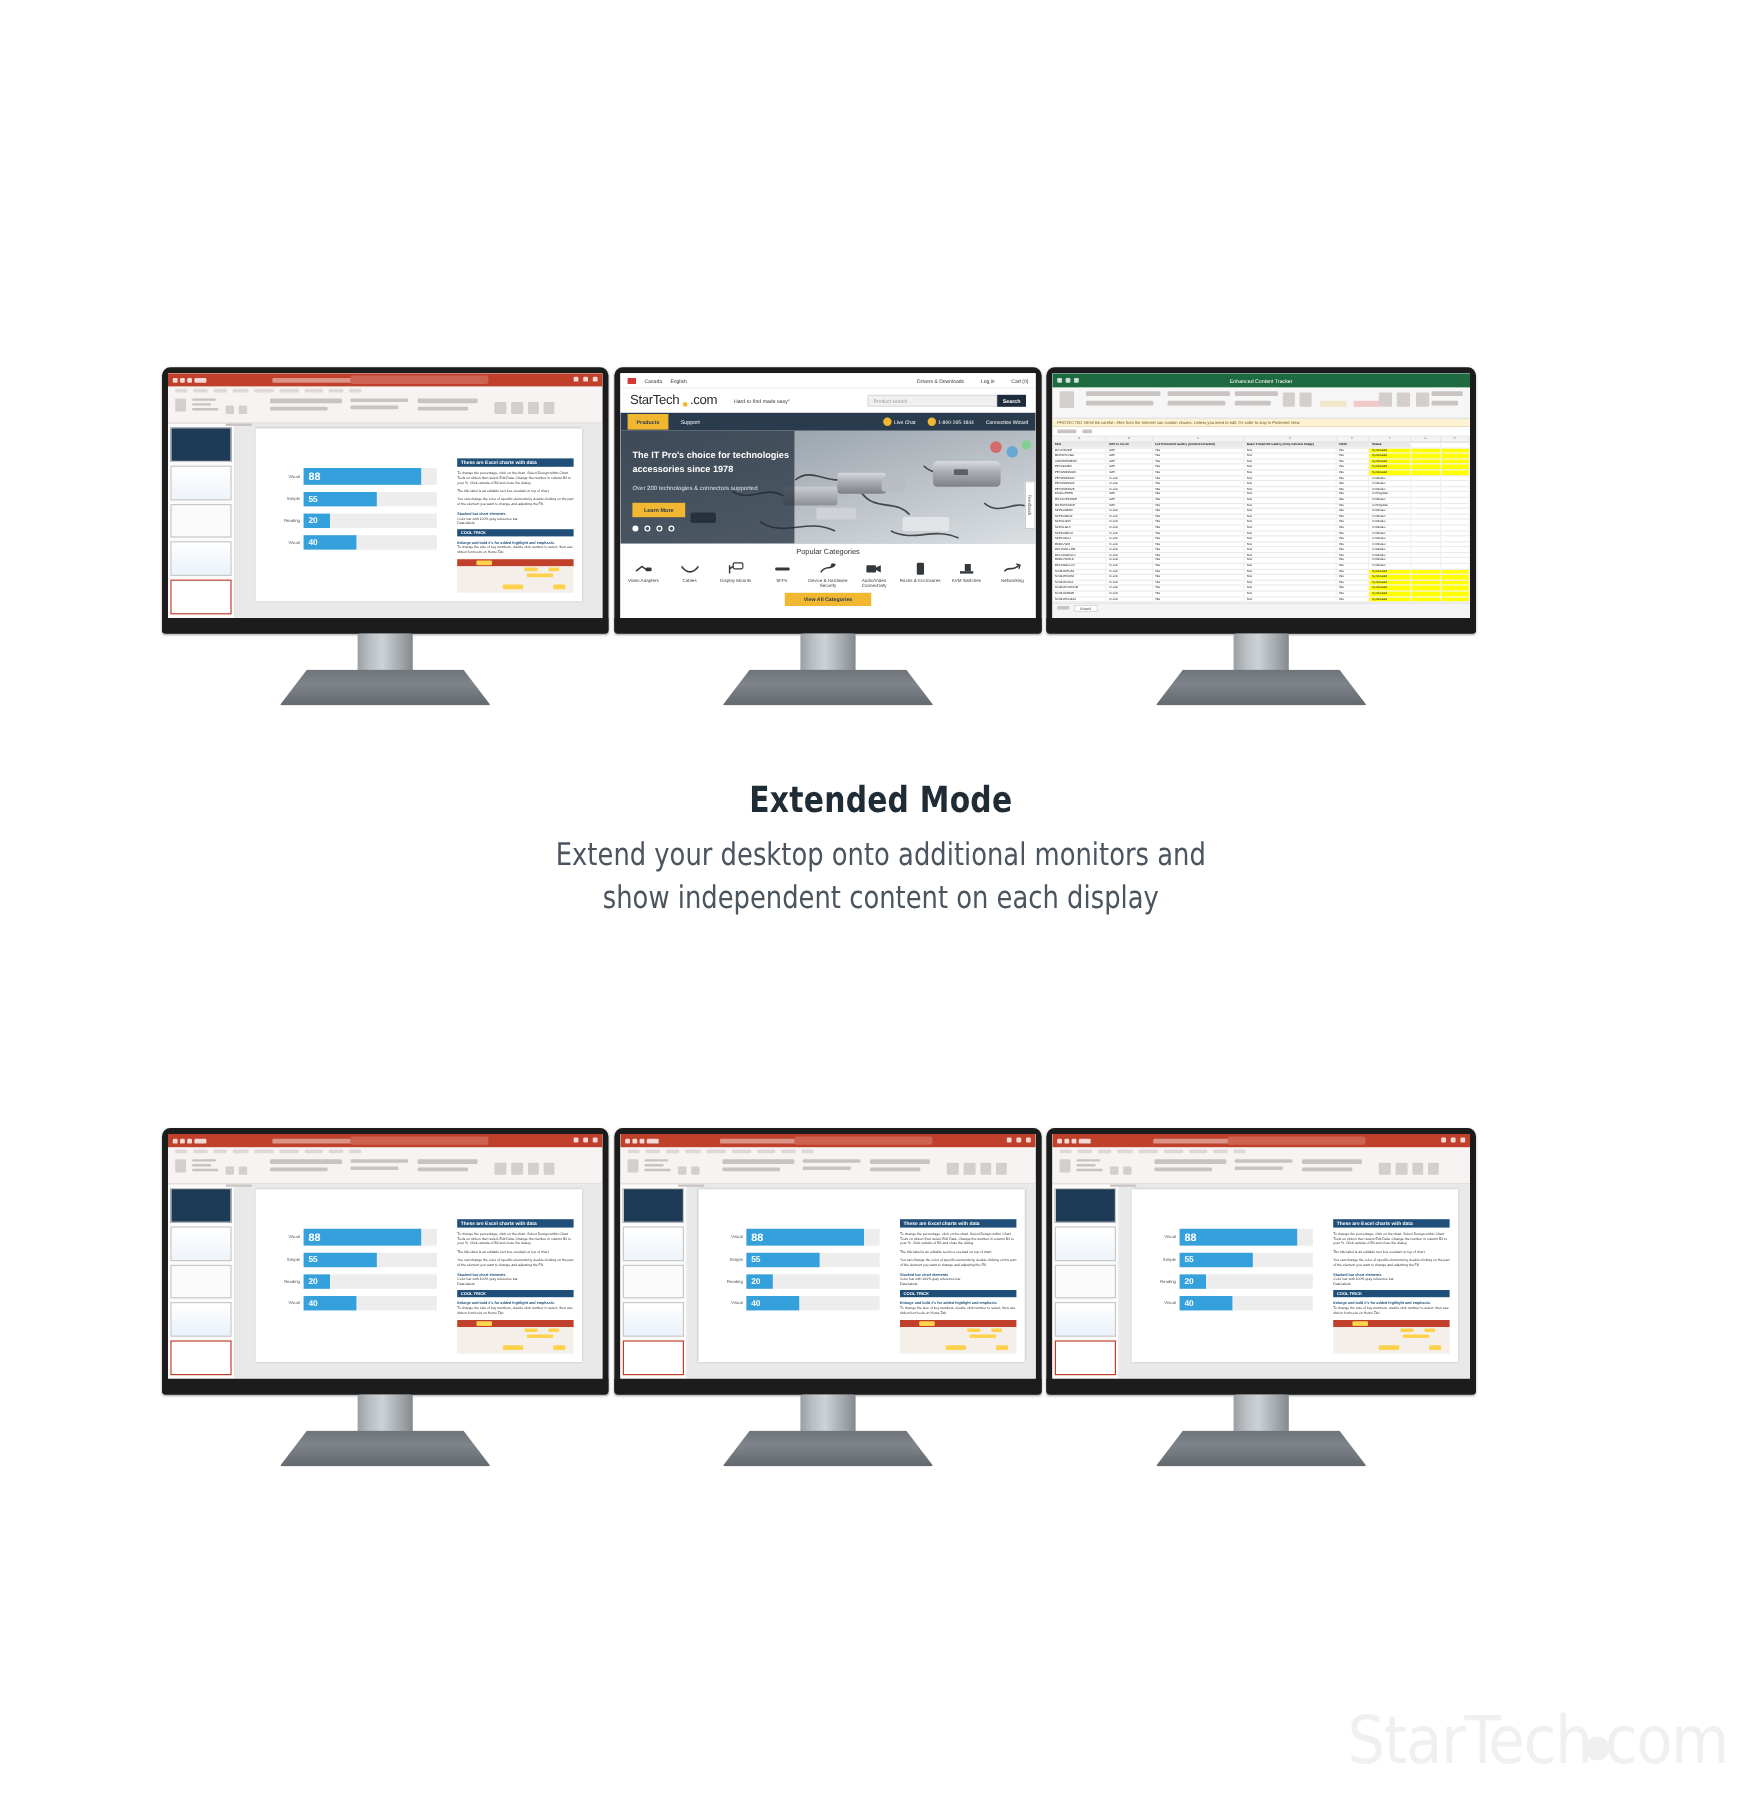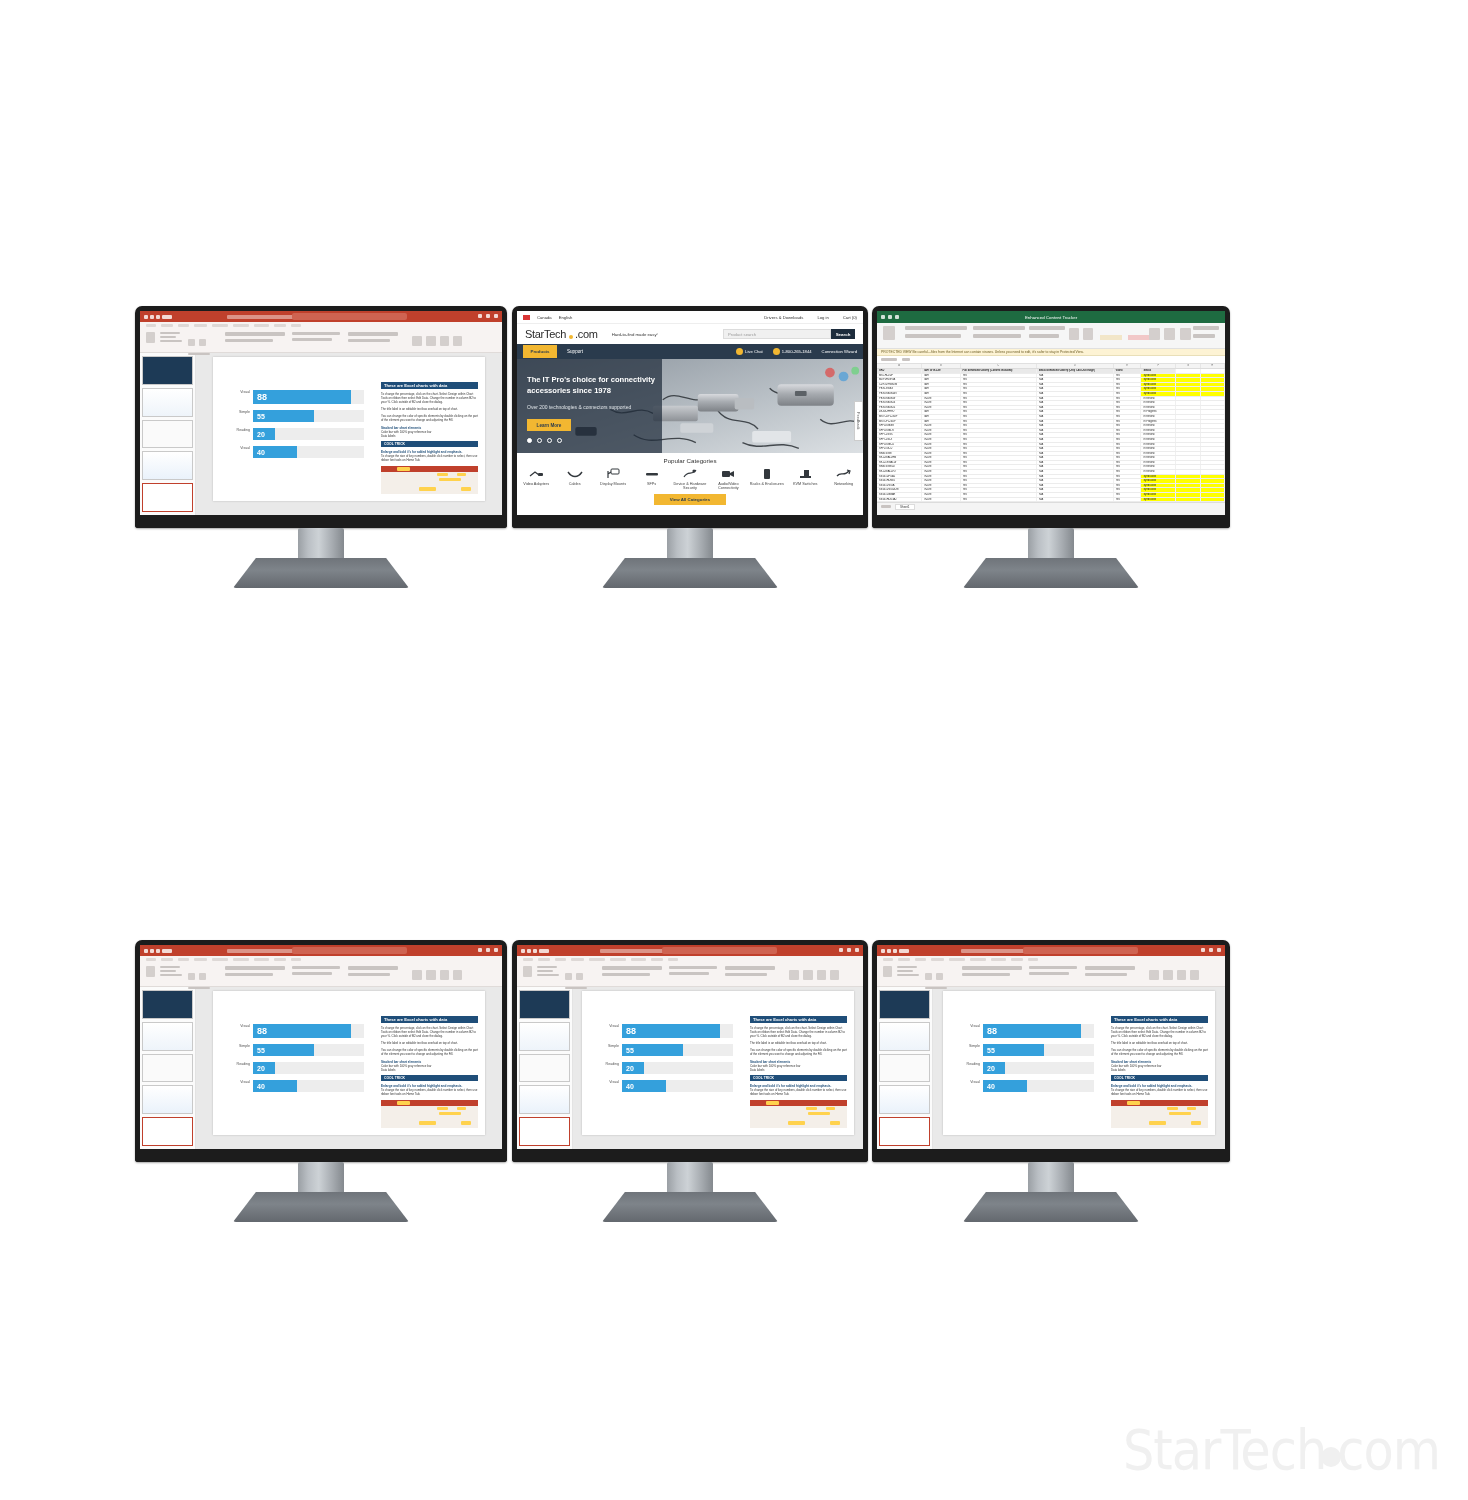--- a/index.html
+++ b/index.html
@@ -56,21 +56,21 @@
   .ppt-body { flex:1; display:flex; background:#fff; overflow:hidden; }
   .ppt-thumbs { background:#fbfbfb; border-right:1px solid #e3e3e3; padding:3px 2px; display:flex; flex-direction:column; gap:3px; overflow:hidden;}
   .thumb { border:1px solid #c9c9c9; background:#fff; position:relative; }
   .thumb.sel { border:1px solid #c0402c; }
   .thumb-dark { background:#1d3a56; }
   .ppt-slidearea { flex:1; background:#e9e9e9; display:flex; align-items:flex-start; justify-content:center; padding-top:4px;}
   .slide { background:#fff; position:relative; box-shadow:0 0 2px rgba(0,0,0,.2); }
 
   
   .chart { position:absolute; }
-  .chart-row { position:relative; width:100%; display:flex; }
+  .chart-row { position:relative; width:100%; display:flex; align-items:center; }
   .chart-cat { text-align:right; color:#555; font-family:"Liberation Sans",sans-serif; }
   .chart-track { position:relative; background:#ededed; flex:1; }
   .chart-bar { position:absolute; left:0; top:0; bottom:0; background:#34a0dc; display:flex; align-items:center; }
   .chart-val { color:#fff; font-weight:bold; padding-left:4px; font-family:"Liberation Sans",sans-serif;}
 
   
   .txtpanel { position:absolute; }
   .tp-head { background:#1f4e79; color:#fff; font-weight:bold; width:100%; display:flex; align-items:center; padding-left:3px;}
   .tp-sub  { background:#1f4e79; color:#fff; font-weight:bold; width:100%; display:flex; align-items:center; padding-left:3px;}
   .tp-p { color:#333; }
@@ -390,21 +390,21 @@
               <rect x="140" y="48" width="46" height="16" rx="2" fill="url(#met2)"></rect>
               <rect x="224" y="40" width="20" height="12" rx="2" fill="#b9bdc1"></rect>
               <rect x="168" y="66" width="34" height="10" rx="2" fill="#cfd3d7"></rect>
               <rect x="242" y="74" width="40" height="12" rx="2" fill="#e2e5e8"></rect>
               <rect x="60" y="70" width="22" height="9" rx="2" fill="#3a3f44"></rect>
               <circle cx="322" cy="14" r="5" fill="#d46a6a"></circle>
               <circle cx="336" cy="18" r="5" fill="#6aa7d4"></circle>
               <circle cx="348" cy="12" r="4" fill="#7fcf8f"></circle>
             </svg>
             <div class="hero-overlay" style="width:145px;">
-              <div class="hero-h" style="font-size:7.6px;margin:16px 0 0 10px;">The IT Pro's choice for connectivity</div>
+              <div class="hero-h" style="font-size:7.6px;margin:16px 0 0 10px;">The IT Pro's choice for technologies</div>
               <div class="hero-h" style="font-size:7.6px;margin:2px 0 0 10px;">accessories since 1978</div>
               <div class="hero-sub" style="font-size:5px;margin:9px 0 0 10px;">Over 200 technologies &amp; connectors supported</div>
               <div class="hero-btn" style="width:44px;height:12px;font-size:4.6px;margin:9px 0 0 10px;">Learn More</div>
               <div class="hero-dots" style="left:10px;bottom:10px;">
                 <span class="hdot on" style="width:5px;height:5px;"></span>
                 <span class="hdot" style="width:5px;height:5px;"></span>
                 <span class="hdot" style="width:5px;height:5px;"></span>
                 <span class="hdot" style="width:5px;height:5px;"></span>
               </div>
             </div>
@@ -843,20 +843,25 @@
           </div>
           <div class="xl-status" style="height:5px;"></div>
         </div>
       </div>
       <div class="bezel-chin"></div>
     </div>
     <div class="stand-neck" style="top:222px;width:46px;height:36px;"></div>
     <div class="stand-base" style="top:252px;width:176px;height:30px;clip-path:polygon(13% 0,87% 0,100% 100%,0 100%);border-radius:3px;"></div>
   </div>
 
+  <div class="cap-block" style="top:650px;">
+    <div class="cap-title">Extended Mode</div>
+    <div class="cap-desc" style="margin-top:10px;">Extend your desktop onto additional monitors and</div>
+    <div class="cap-desc">show independent content on each display</div>
+  </div>
 
 
   <div id="mirror-monitors">
       <div class="monitor" style="left: 135px; top: 940px; width: 372px;">
     <div class="screen-frame" style="height:222px;">
       <div class="screen" style="height:204px;">
 
         <div class="ppt">
           <div class="ppt-title" style="height:11px;">
             <div class="ppt-qat">

